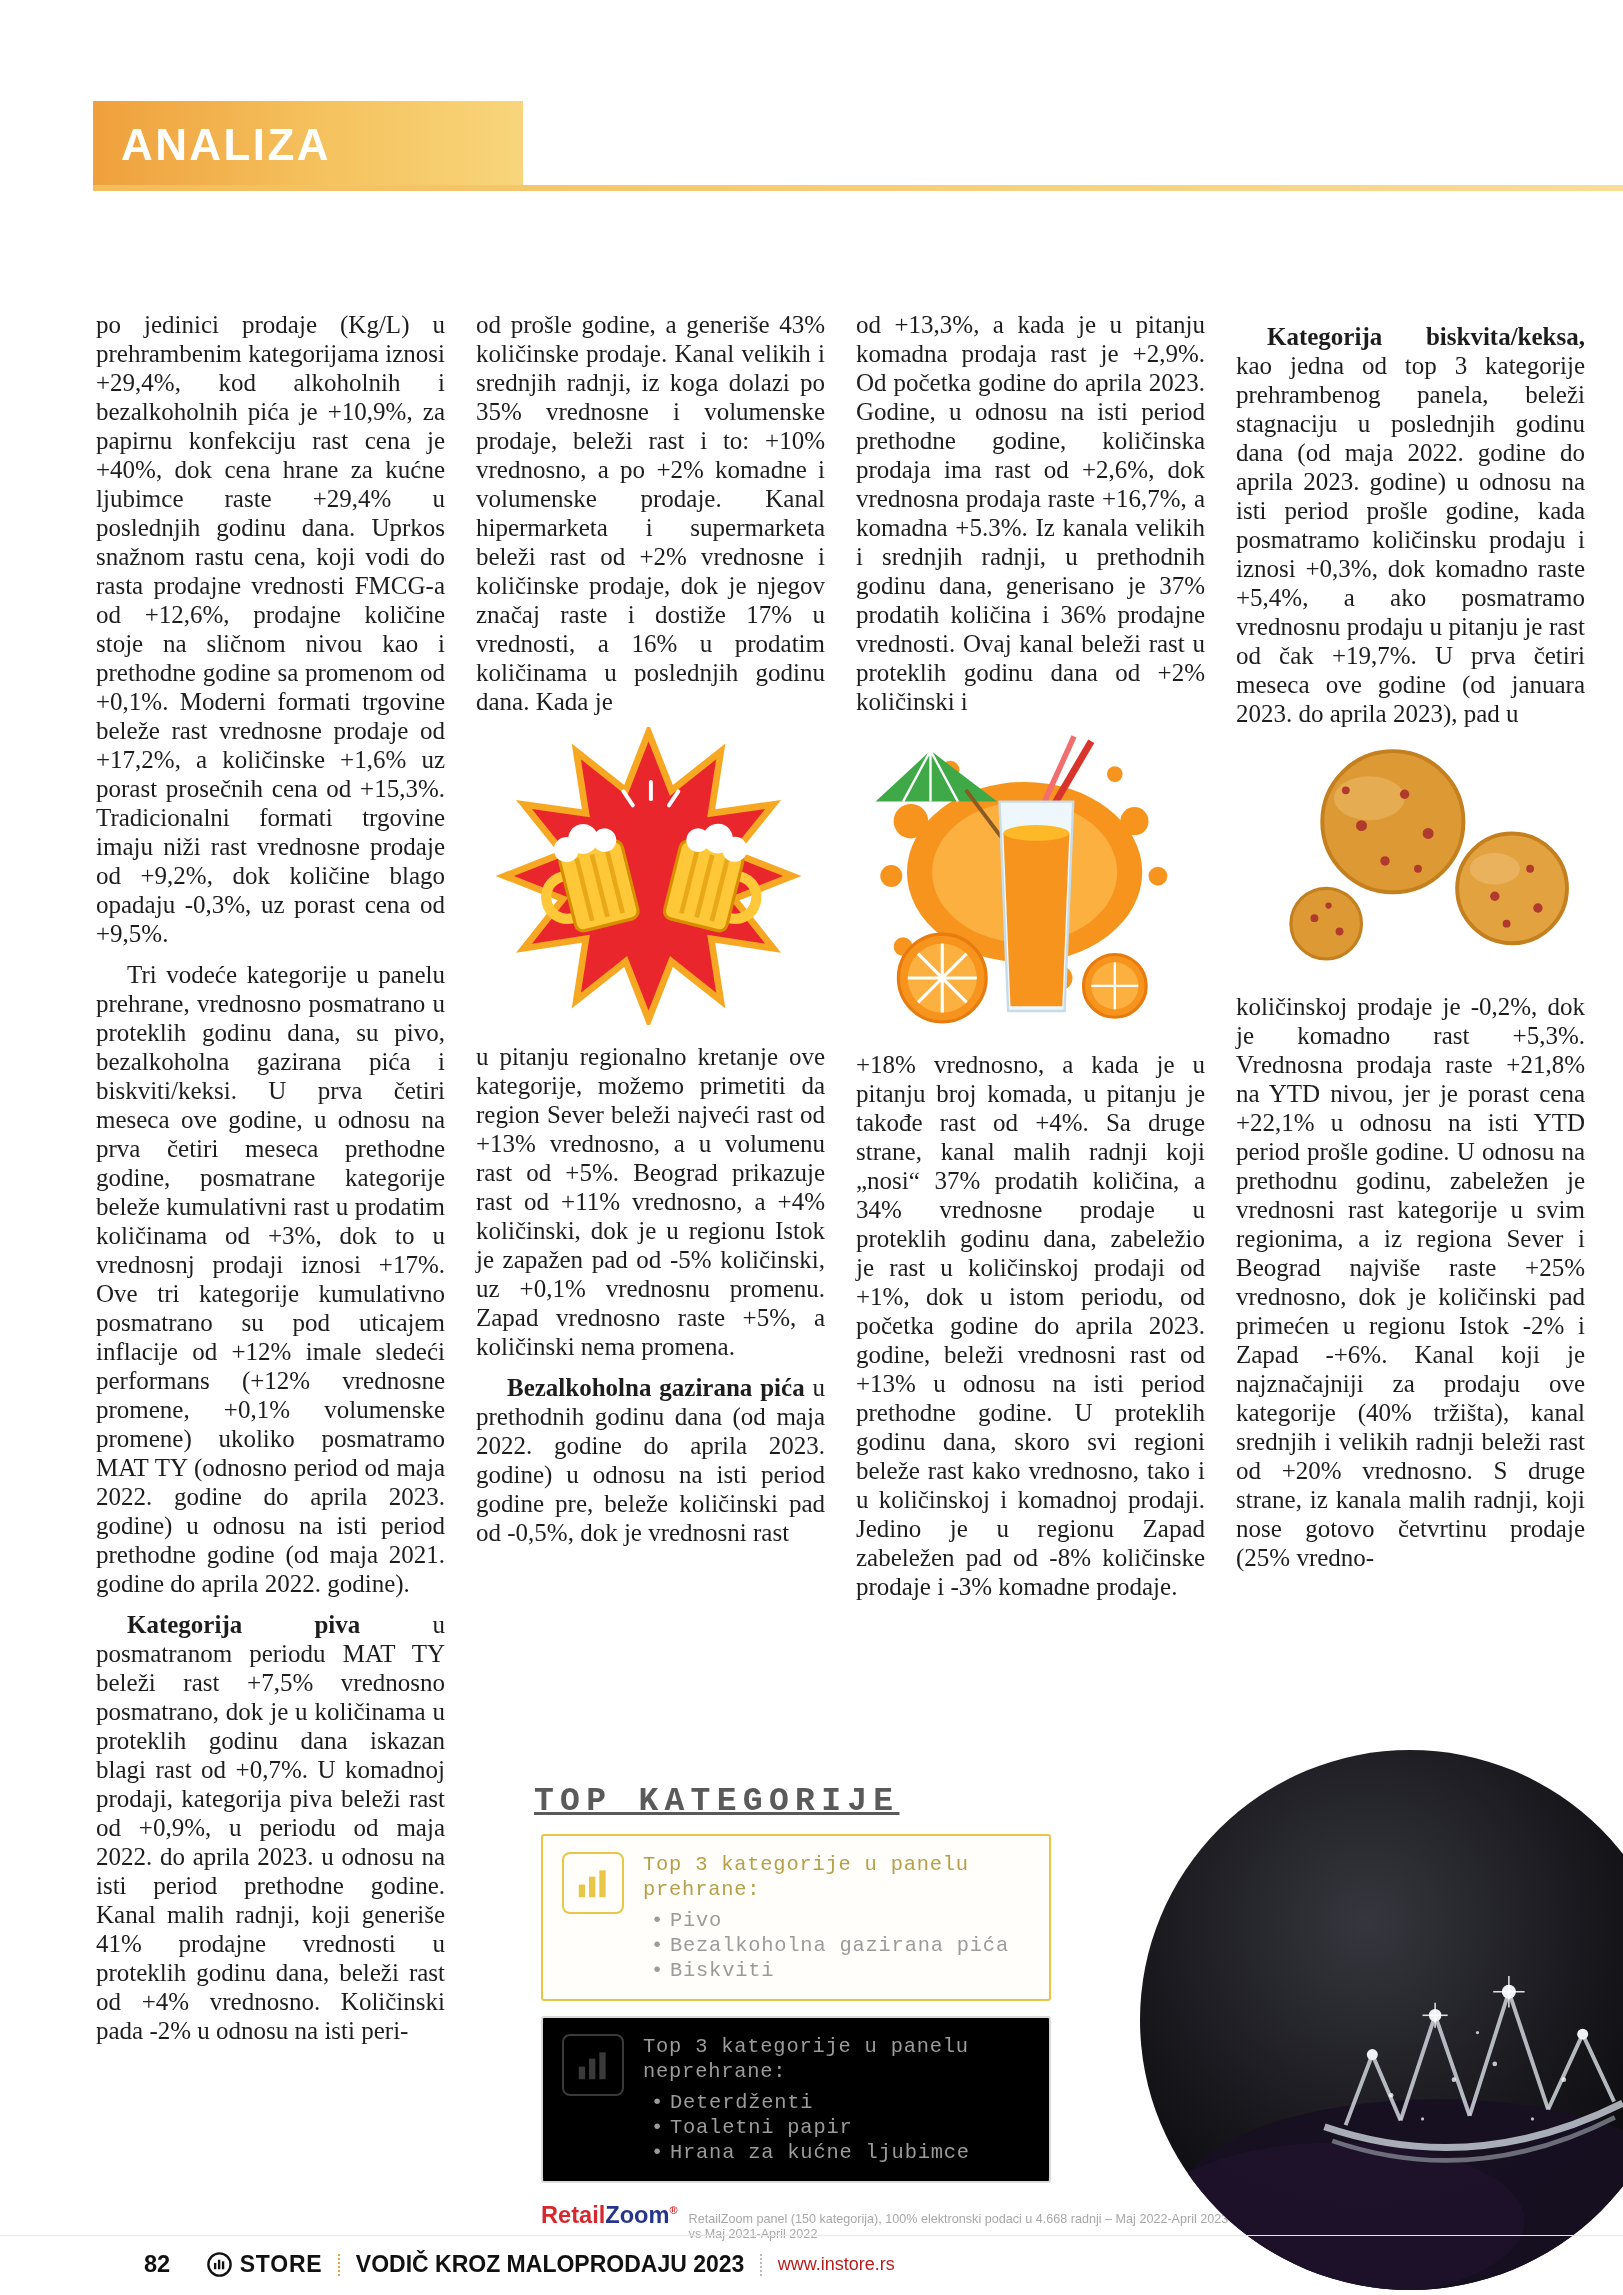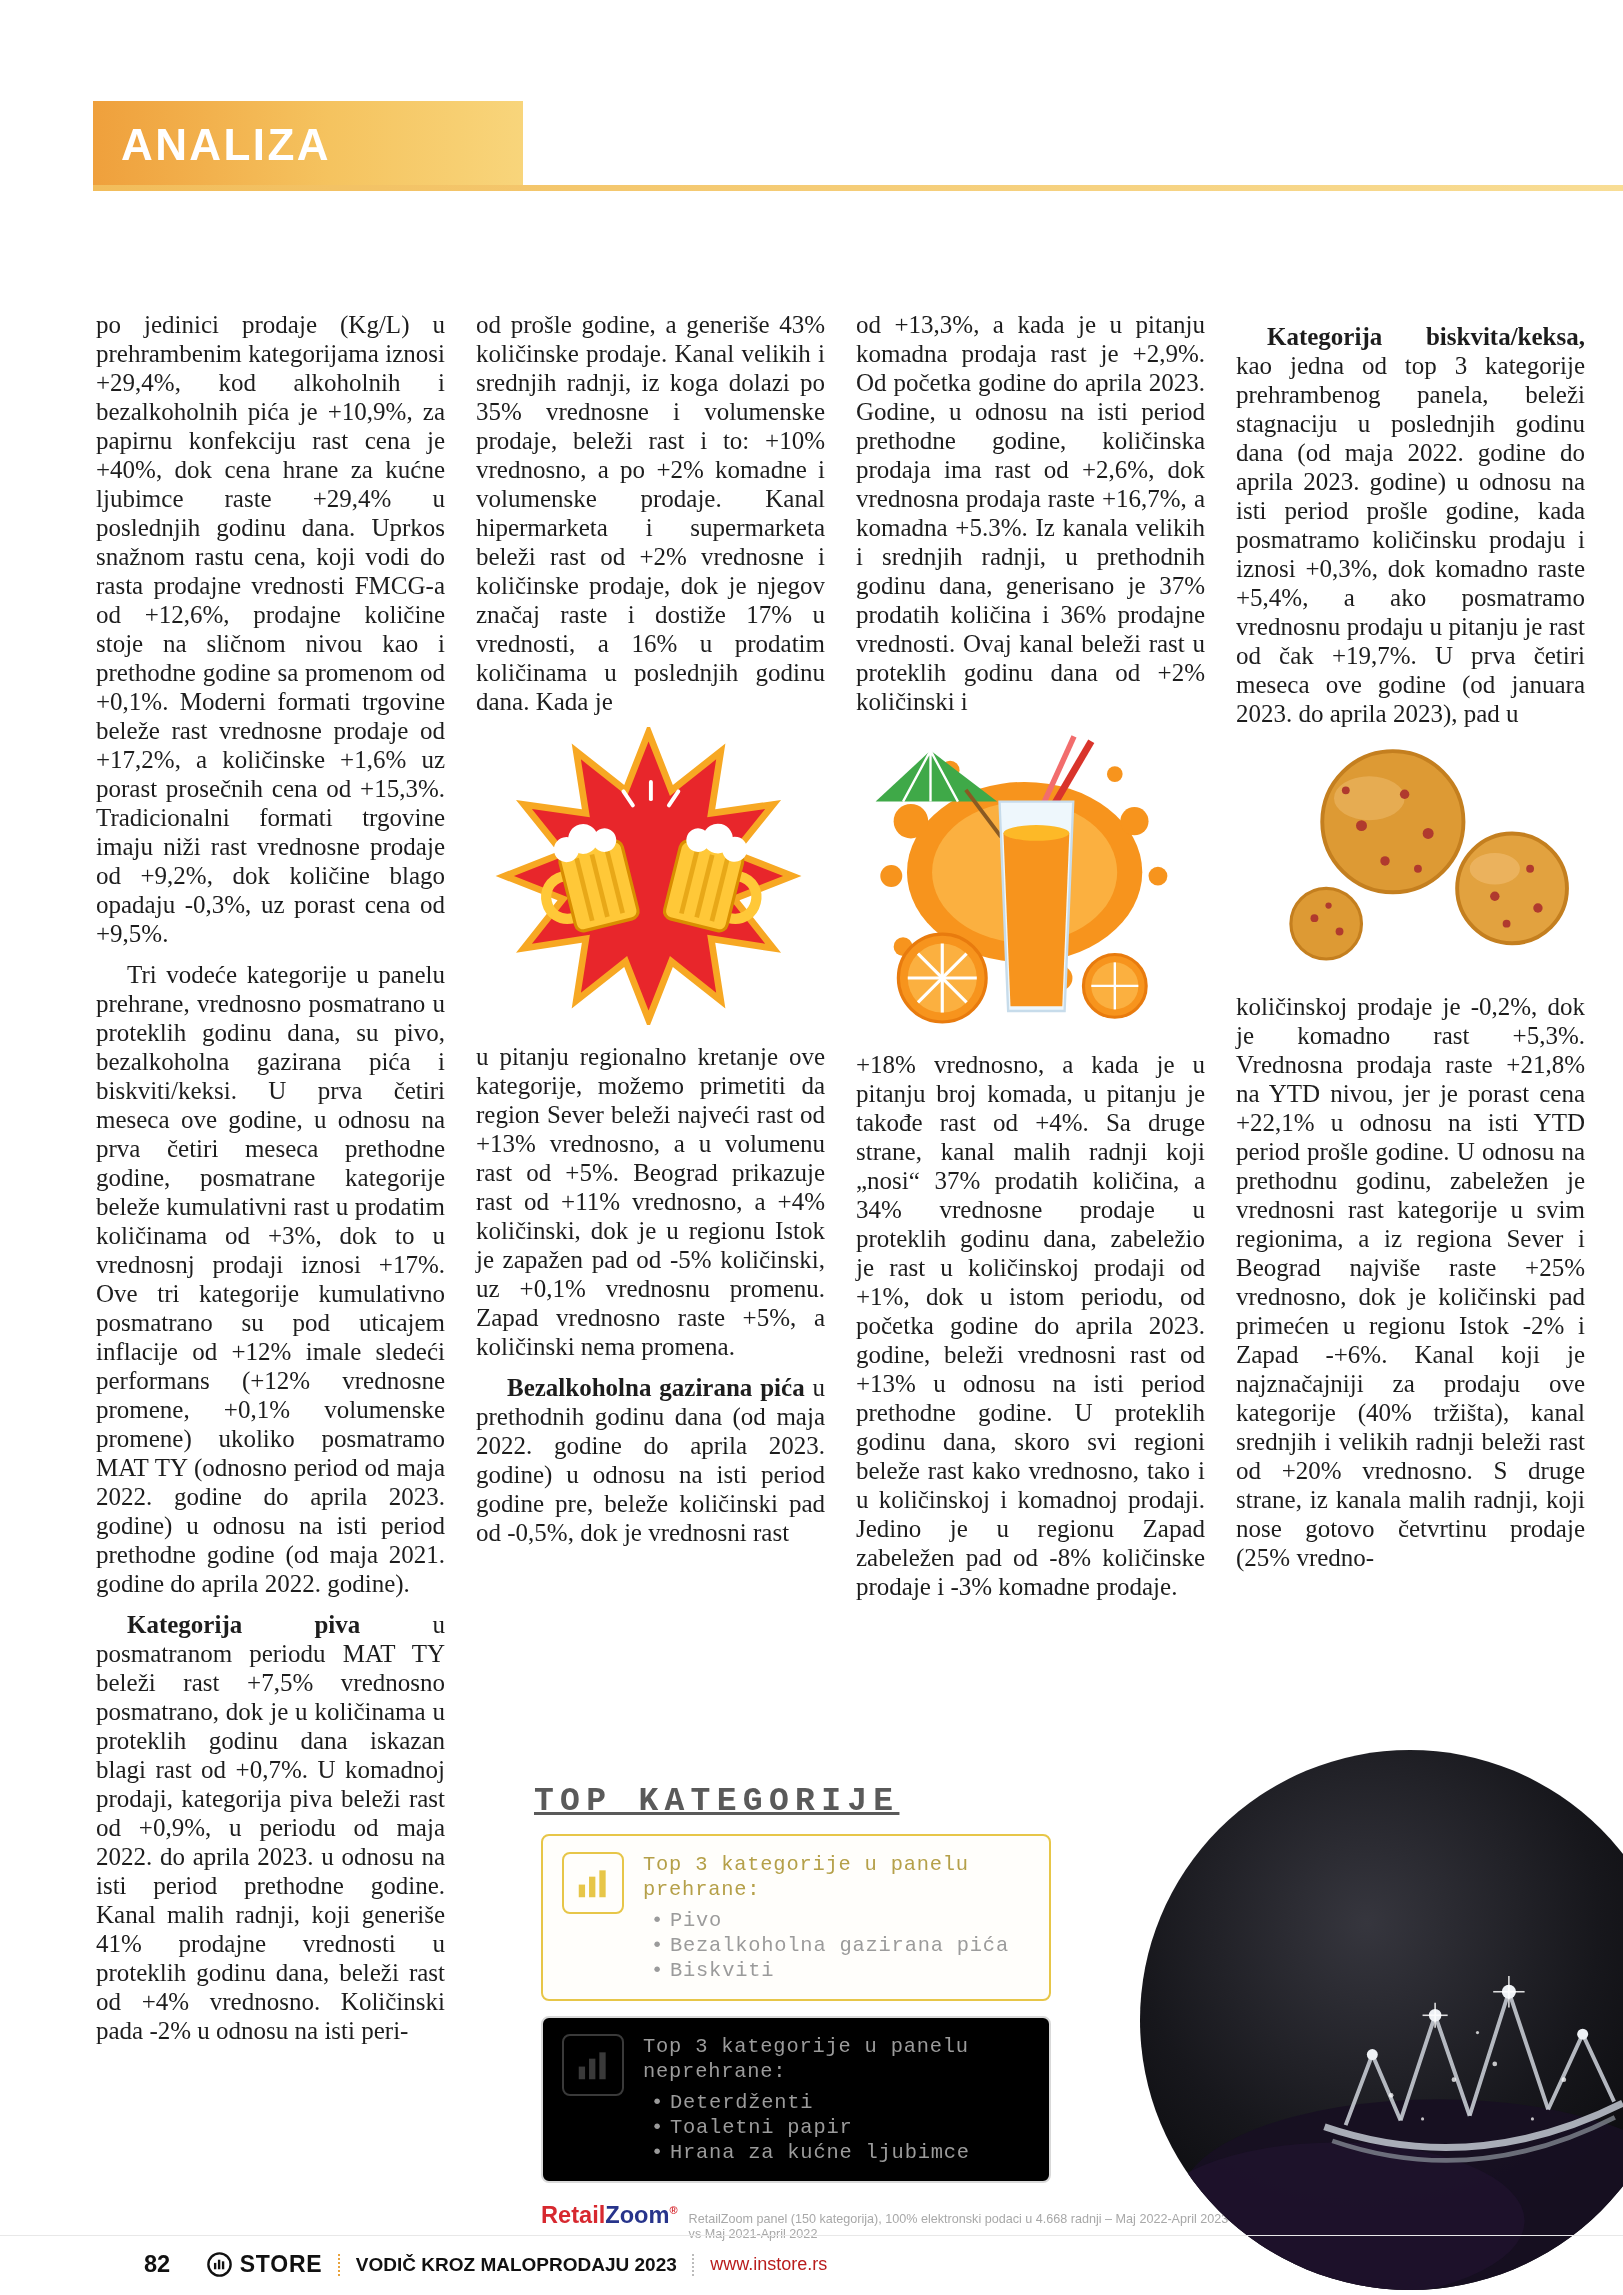--- a/index.html
+++ b/index.html
@@ -21,21 +21,21 @@
   .col p{margin:0 0 11px 0;}
   p.ind{text-indent:31px;margin-top:12px;}
   .lead{font-weight:bold;}
   .fig{width:349px;margin:7.9px 0 11px 0;}
 
   
   .tk{position:absolute;left:503px;top:1776px;width:738px;
       font-family:"Liberation Mono",monospace;}
   .tk-title{font-size:33px;letter-spacing:6.3px;color:#5a5a5a;font-weight:bold;
             margin:7px 0 14px 31px;text-decoration:underline;}
-  .tk-box{border:2.4px solid #e7c648;border-radius:8px;width:510px;box-sizing:border-box;
+  .tk-box{border:2.4px solid #e7c648;border-radius:3px;width:510px;box-sizing:border-box;
           padding:15.7px 19px;display:flex;gap:19px;margin:0 0 15.7px 38px;background:#fffefb;}
   .tk-box2{border-color:#d9d9d9;background:#000000;}
   .tk-icon{width:58px;height:58px;flex:none;border:2.4px solid #e7c648;border-radius:7.9px;
            display:flex;align-items:center;justify-content:center;}
   .tk-box2 .tk-icon{border-color:#3a3a3a;}
   .tk-text{font-size:20.4px;line-height:25px;letter-spacing:0.8px;}
   .tk-box-title{color:#b5a049;margin-bottom:6.3px;white-space:pre-line;}
   .tk-box2 .tk-box-title{color:#9b9b9b;}
   .tk-item{color:#9b9b9b;padding-left:27px;position:relative;}
   .tk-item::before{content:"•";position:absolute;left:7.9px;}
@@ -53,21 +53,21 @@
 
   
   .footer-rule{position:absolute;left:0;top:2235px;width:1623px;height:0.8px;background:#e8e8e8;}
   .footer{position:absolute;left:96px;top:2251px;display:flex;align-items:center;gap:15.7px;
           font-family:"Liberation Sans",sans-serif;margin-left:48px;}
   .page-number{font-size:23.6px;font-weight:bold;color:#111;margin-right:20.4px;}
   .brand-row{display:flex;align-items:center;gap:6.3px;}
   .brand-name{font-size:23px;font-weight:bold;letter-spacing:0.8px;color:#111;}
   .sep{height:22px;border-left:2.4px dotted #e8a33d;}
   .sep.gray{border-left-color:#bbbbbb;}
-  .guide-title{font-size:19px;font-weight:bold;color:#111;}
+  .guide-title{font-size:23px;font-weight:bold;color:#111;}
   .website{font-size:18px;color:#b91c1c;text-decoration:none;}
 </style>
 </head>
 <body>
 
 <div class="page">
 
   <div class="banner">
     <span class="banner-title">ANALIZA</span>
   </div>

